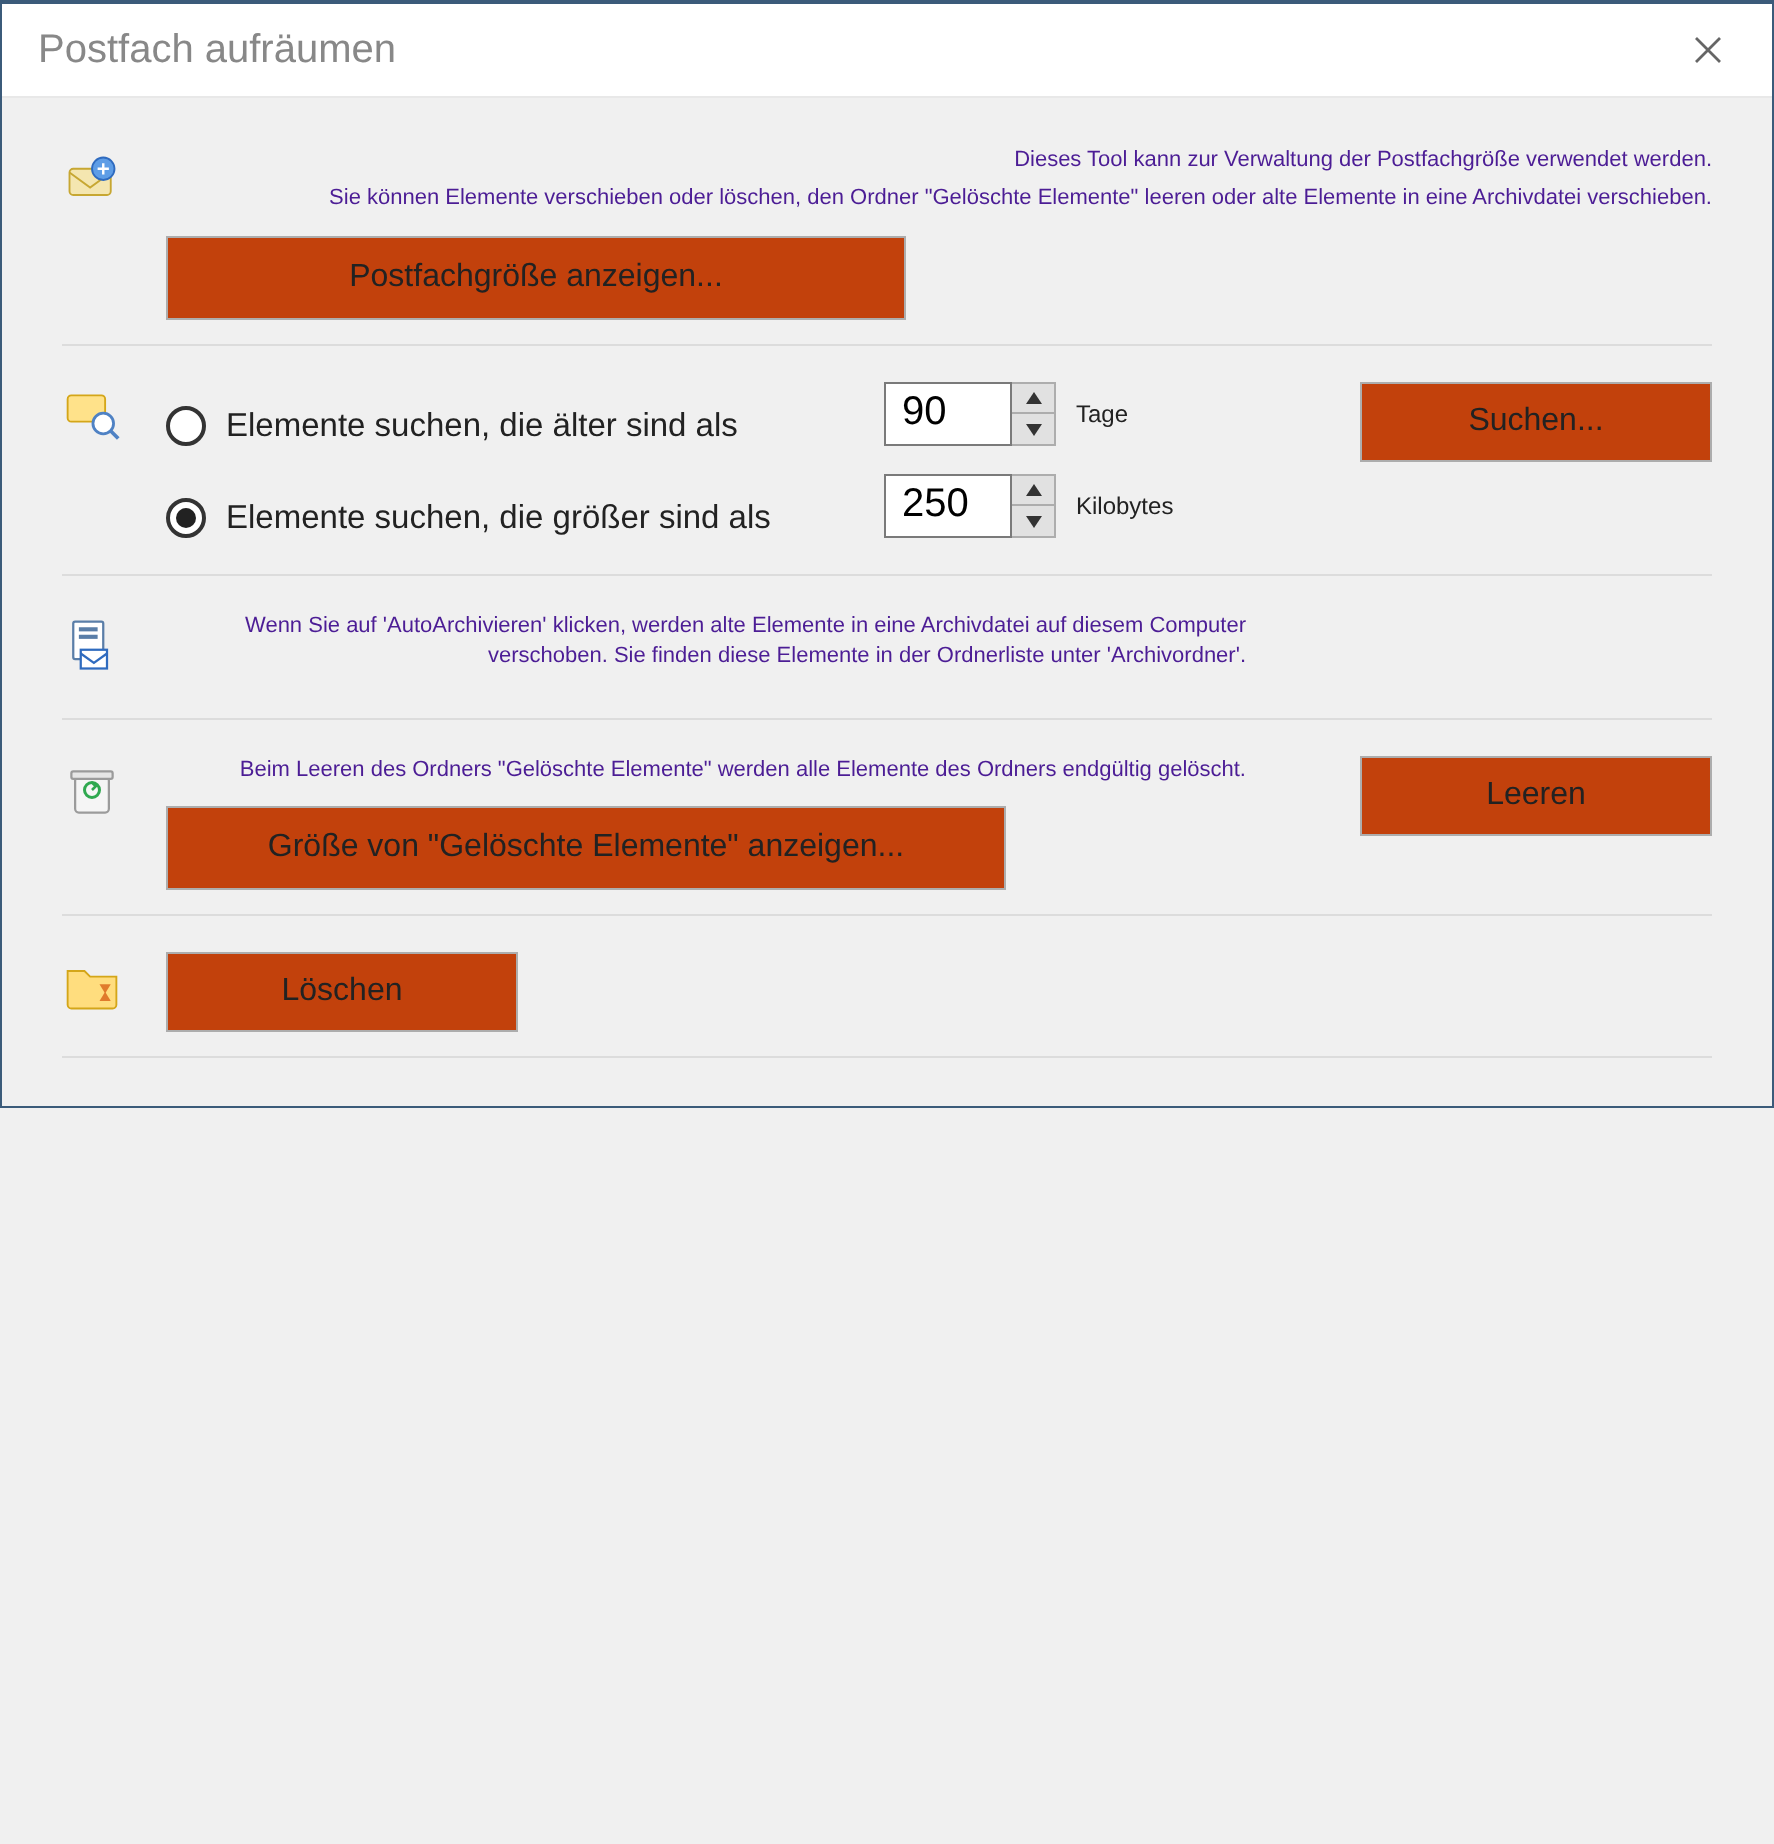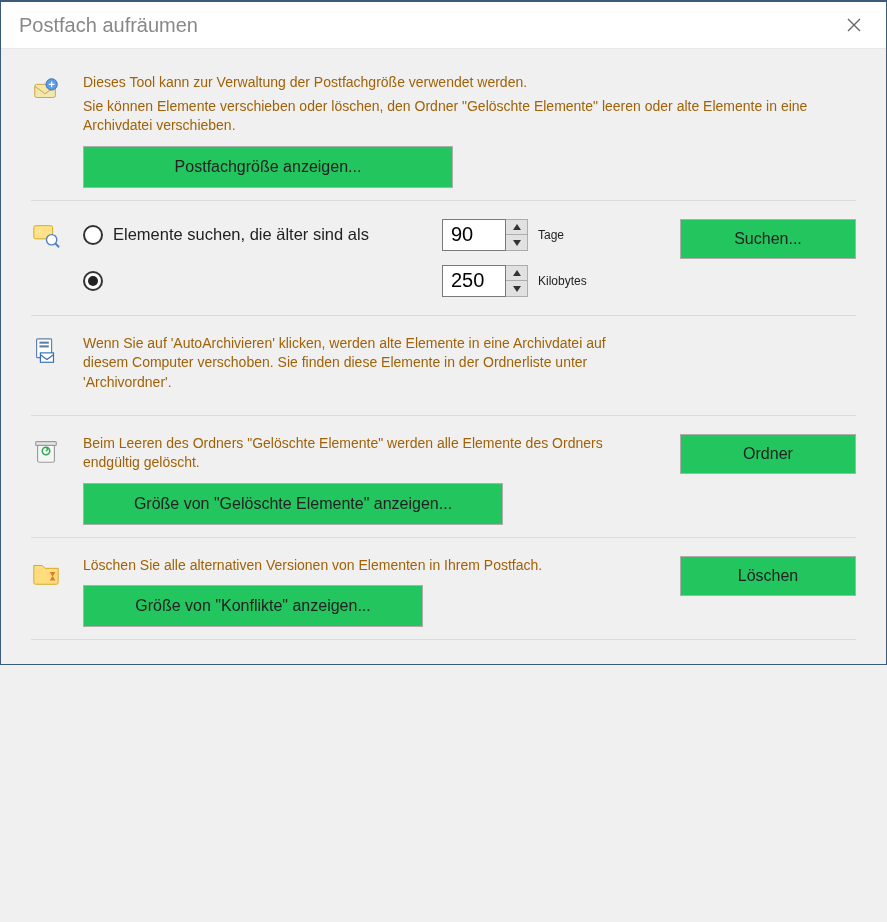--- a/index.html
+++ b/index.html
@@ -61,44 +61,45 @@
     .body-col {
       flex: 1;
       min-width: 0;
     }
     .action-col {
       width: 176px;
       flex: 0 0 176px;
       padding-top: 0;
     }
     .desc {
-      font-size: 14px;
+      font-size: 11px;
       line-height: 1.4;
-      color: #a16207;
+      color: #4c1d95;
       margin-bottom: 10px;
+      text-align: right;
     }
     .desc.tight { margin-bottom: 4px; }
     .btn {
       display: inline-flex;
       align-items: center;
       justify-content: center;
-      background: #22c55e;
+      background: #c2410c;
       border: 1px solid #adadad;
       font-size: 16px;
       color: #222;
       height: 38px;
       padding: 0 18px;
       cursor: pointer;
       font-family: inherit;
     }
     .btn.wide { width: 370px; height: 42px; }
     .action-col .btn { width: 100%; height: 40px; }
     .radio-row {
       display: flex;
-      align-items: center;
+      align-items: flex-end;
       gap: 10px;
       margin-bottom: 14px;
     }
     .radio-row:last-child { margin-bottom: 6px; }
     .radio {
       width: 20px; height: 20px;
       border: 2px solid #333;
       border-radius: 50%;
       display: inline-flex;
       align-items: center;
@@ -228,20 +229,21 @@
                       <path d="M0 0 L4 6 L8 0 Z"></path>
                     </svg>
                   </button>
               </div>
             </div>
             <span class="unit">Tage</span>
           </div>
         </div>
         <div class="radio-row">
           <span class="radio selected"></span>
+          <span class="radio-label">Elemente suchen, die größer sind als</span>
           <div class="input-col">
             <div class="spinner">
               <input type="text" value="250" style="">
               <div class="spin-btns">
                 <button>
                     <svg viewBox="0 0 8 6">
                       <path d="M0 6 L4 0 L8 6 Z"></path>
                     </svg>
                   </button>
                 <button>
@@ -286,38 +288,34 @@
             <path d="M12 16 a4 4 0 1 0 8 0 a4 4 0 1 0 -8 0" fill="none" stroke="#2fa84f" stroke-width="1.6"></path>
             <path d="M16 12 l2 2 l-2 2" fill="none" stroke="#2fa84f" stroke-width="1.4"></path>
           </svg>
         </span>
       </div>
       <div class="body-col">
         <p class="desc" style="max-width:540px;">Beim Leeren des Ordners "Gelöschte Elemente" werden alle Elemente des Ordners endgültig gelöscht.</p>
         <button class="btn" style="width:420px; height:42px;">Größe von "Gelöschte Elemente" anzeigen...</button>
       </div>
       <div class="action-col">
-        <button class="btn">Ordner</button>
+        <button class="btn">Leeren</button>
       </div>
     </div>
 
     <div class="section">
       <div class="icon-col">
         <span>
           <svg class="ico" viewBox="0 0 32 32">
             <path d="M3 8 h9 l3 3 h14 v15 a2 2 0 0 1 -2 2 H5 a2 2 0 0 1 -2 -2 Z" fill="#ffdd7e" stroke="#d4a619" stroke-width="1"></path>
             <path d="M20 15 l6 0 l-3 5 Z" fill="#e07b2c"></path>
             <path d="M26 24 l-6 0 l3 -5 Z" fill="#e07b2c"></path>
           </svg>
         </span>
       </div>
-      <div class="body-col">
-        <p class="desc" style="max-width:540px;">Löschen Sie alle alternativen Versionen von Elementen in Ihrem Postfach.</p>
-        <button class="btn" style="width:340px; height:42px;">Größe von "Konflikte" anzeigen...</button>
-      </div>
       <div class="action-col">
         <button class="btn">Löschen</button>
       </div>
     </div>
 
 
   </div>
 </div>
 
 </body></html>

